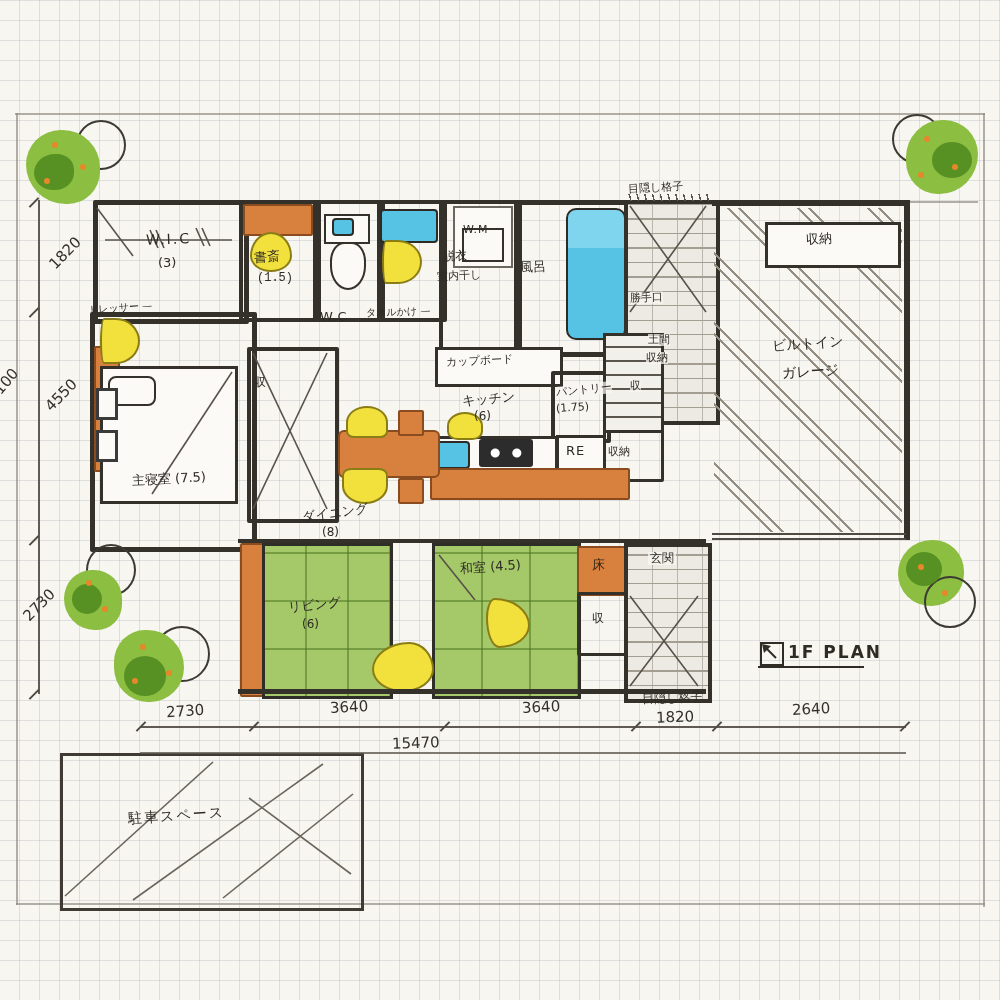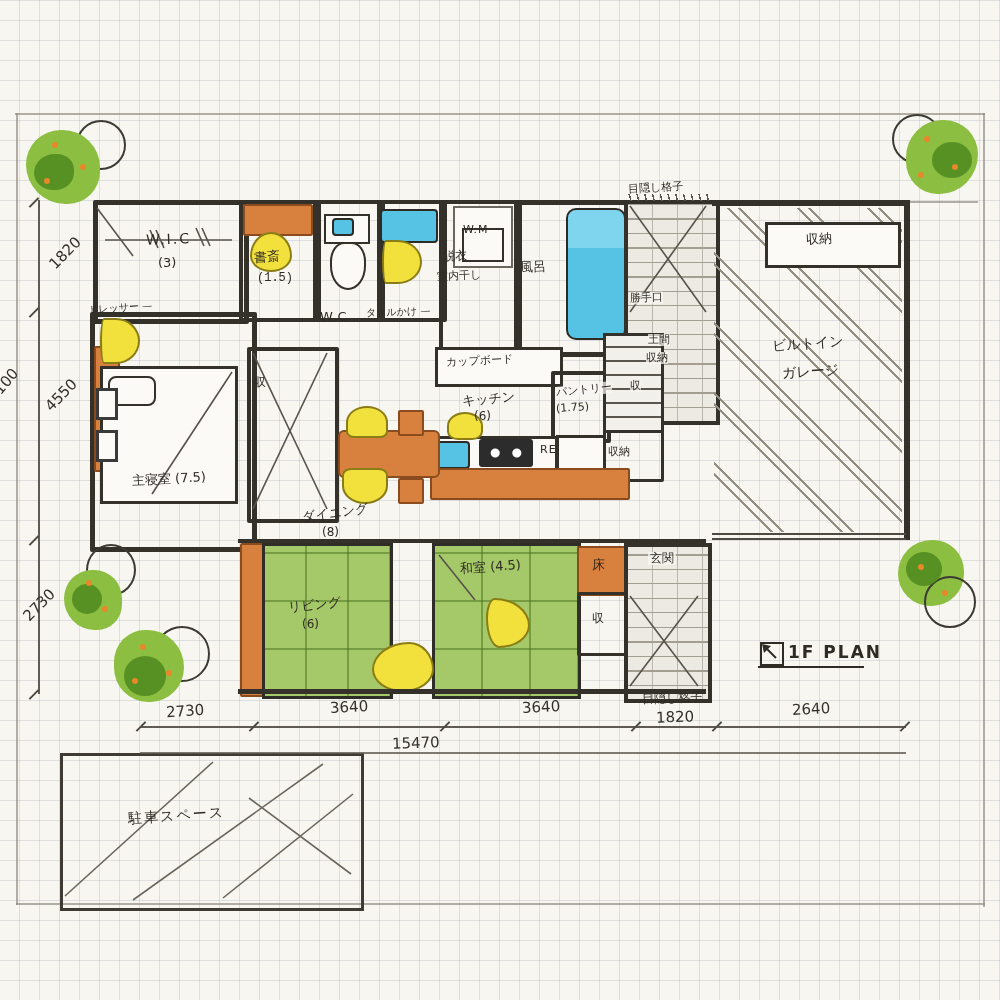--- a/index.html
+++ b/index.html
@@ -207,21 +207,21 @@
   <div class="lbl" style="left:437px;top:270px;font-size:11px;transform:rotate(-3deg);">室内干し</div>
   <div class="lbl" style="left:520px;top:260px;font-size:13px;transform:rotate(-2deg);">風呂</div>
   <div class="lbl" style="left:366px;top:306px;font-size:10px;transform:rotate(-2deg);">タオルかけ —</div>
   <div class="lbl" style="left:88px;top:302px;font-size:10px;transform:rotate(-4deg);">ドレッサー —</div>
   <div class="lbl" style="left:132px;top:472px;font-size:13px;transform:rotate(-3deg);">主寝室 (7.5)</div>
   <div class="lbl" style="left:446px;top:355px;font-size:11px;transform:rotate(-3deg);">カップボード</div>
   <div class="lbl" style="left:462px;top:392px;font-size:13px;transform:rotate(-5deg);">キッチン</div>
   <div class="lbl" style="left:474px;top:410px;font-size:12px;">(6)</div>
   <div class="lbl" style="left:556px;top:384px;font-size:11px;transform:rotate(-6deg);background:rgba(248,246,242,.7);">パントリー</div>
   <div class="lbl" style="left:556px;top:402px;font-size:11px;transform:rotate(-4deg);">(1.75)</div>
-  <div class="lbl" style="left:540px;top:444px;font-size:11px;letter-spacing:1px;">RE</div>
+  <div class="lbl" style="left:566px;top:444px;font-size:13px;letter-spacing:1px;">RE</div>
   <div class="lbl" style="left:302px;top:506px;font-size:13px;transform:rotate(-8deg);">ダイニング</div>
   <div class="lbl" style="left:322px;top:526px;font-size:12px;">(8)</div>
   <div class="lbl" style="left:288px;top:598px;font-size:13px;transform:rotate(-6deg);">リビング</div>
   <div class="lbl" style="left:302px;top:618px;font-size:12px;">(6)</div>
   <div class="lbl" style="left:460px;top:560px;font-size:13px;transform:rotate(-4deg);">和室 (4.5)</div>
   <div class="lbl" style="left:592px;top:558px;font-size:13px;color:#3c2a12;">床</div>
   <div class="lbl" style="left:592px;top:612px;font-size:12px;">収</div>
   <div class="lbl" style="left:648px;top:552px;font-size:12px;background:rgba(248,246,242,.75);padding:0 2px;">玄関</div>
   <div class="lbl" style="left:630px;top:292px;font-size:11px;background:rgba(248,246,242,.75);transform:rotate(-2deg);">勝手口</div>
   <div class="lbl" style="left:648px;top:334px;font-size:11px;background:rgba(248,246,242,.75);">土間</div>

